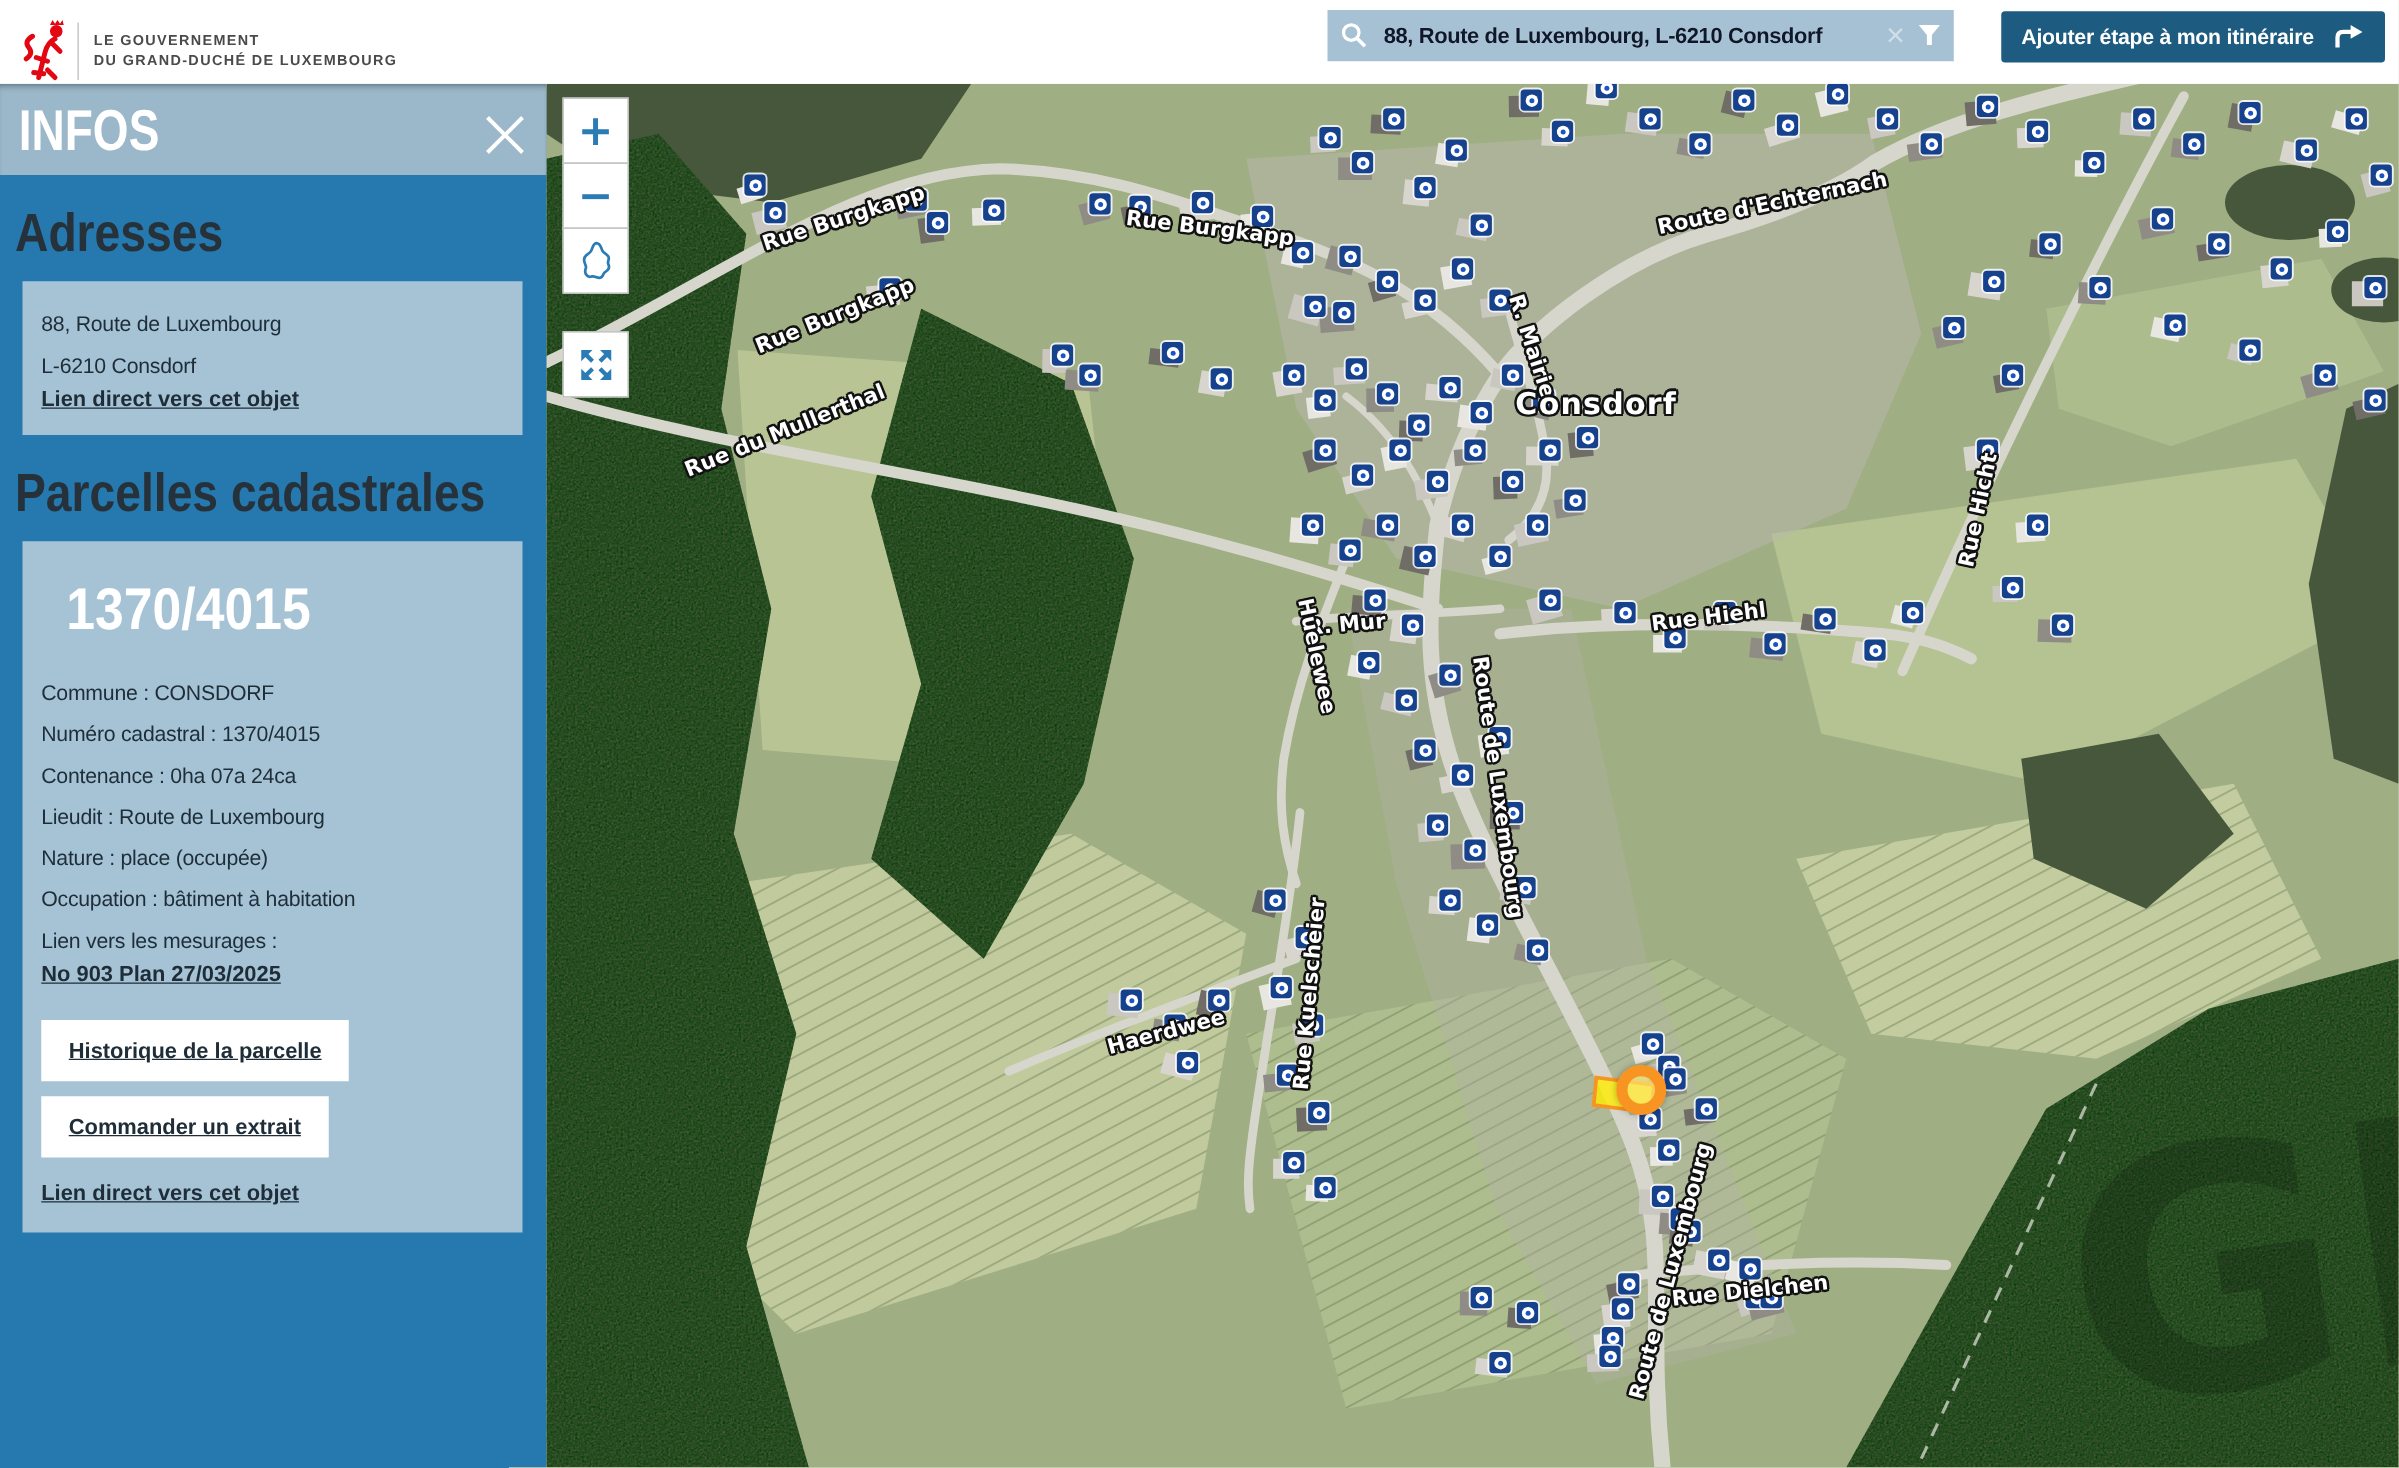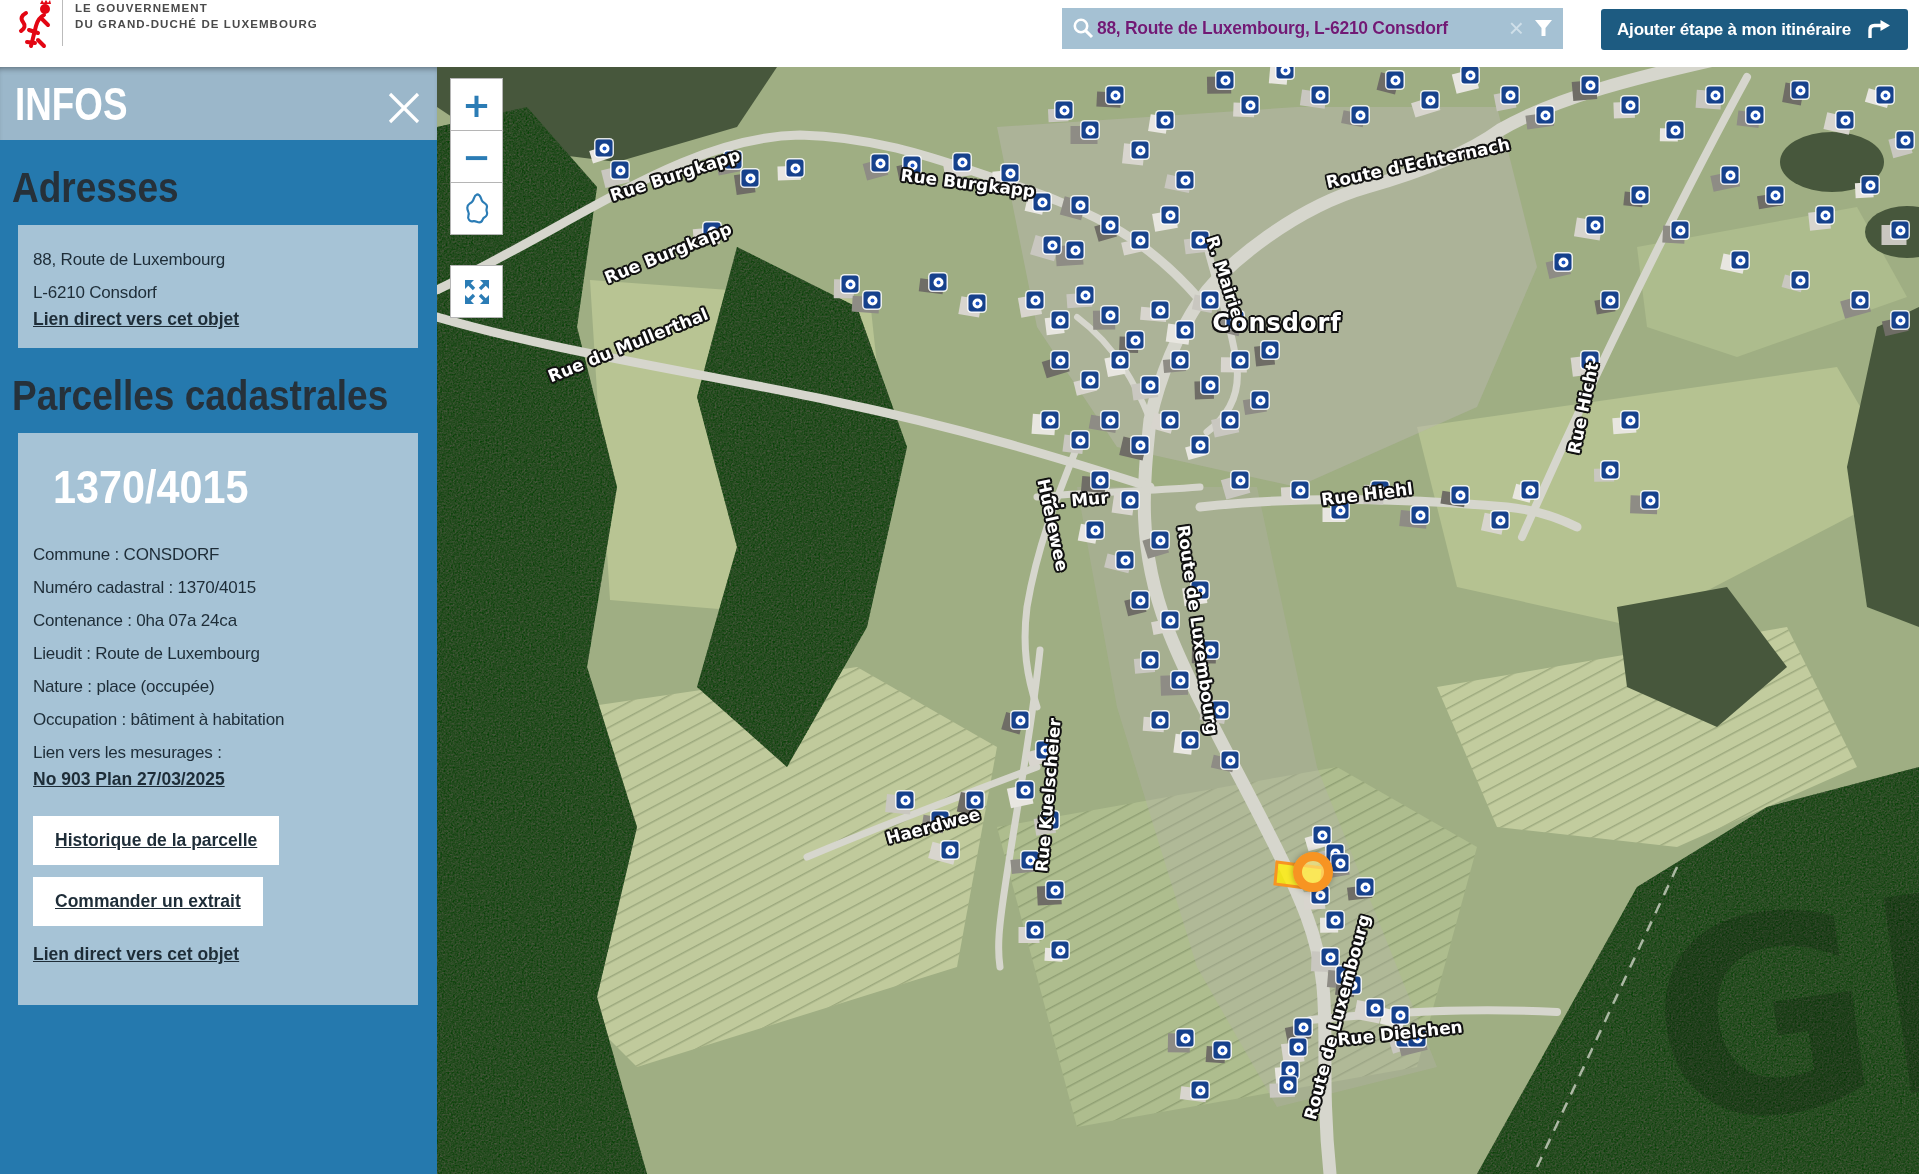--- a/index.html
+++ b/index.html
@@ -1,30 +1,30 @@
 <!DOCTYPE html>
 <html><head>
 <meta charset="utf-8">
 <style>
   html,body{margin:0;padding:0}
   body{width:1919px;height:1174px;overflow:hidden;position:relative;
        font-family:"Liberation Sans",sans-serif;background:#fff}
 
   
   .header{position:absolute;left:0;top:0;width:1919px;height:67px;background:#fff;z-index:40}
-  .logo-wrap{position:absolute;left:16px;top:0;display:flex;align-items:flex-start;height:50px}
+  .logo-wrap{position:absolute;left:16px;top:16px;display:flex;align-items:center;height:50px}
   .logo-lion{width:38px;height:50px}
   .logo-sep{width:1px;height:46px;background:#bbb;margin:0 12px 0 8px}
   .logo-text{font-size:11.5px;font-weight:700;color:#4a4a4a;letter-spacing:1.1px;line-height:16px}
   .search-bar{position:absolute;left:1062px;top:8px;width:501px;height:41px;background:#a5c1d3;
       display:flex;align-items:center;padding:0 10px;box-sizing:border-box}
   .search-bar svg{flex:0 0 auto}
-  .search-input{flex:1;background:transparent;border:none;outline:none;color:#701a75;
+  .search-input{flex:1;background:transparent;border:none;outline:none;color:#0f172a;
       font-family:"Liberation Sans",sans-serif;font-weight:700;font-size:17.5px;
-      letter-spacing:-0.3px;text-shadow:0 0 1px rgba(255,255,255,.4)}
+      letter-spacing:-0.3px;margin-left:10px;text-shadow:0 0 1px rgba(255,255,255,.4)}
   .clear-x{color:#cfdfe9;font-size:26px;font-weight:400;margin:0 10px 2px 4px;cursor:pointer;line-height:1}
   .itinerary-btn{position:absolute;right:11px;top:9px;height:41px;background:#1d5b81;border:none;
       border-radius:3px;color:#fff;font-family:"Liberation Sans",sans-serif;font-weight:700;
       font-size:17px;letter-spacing:-0.2px;display:flex;align-items:center;gap:14px;
       padding:0 16px;cursor:pointer}
 
   
   .sidebar{position:absolute;left:0;top:67px;width:437px;bottom:0;background:#2579ae;z-index:30}
   .infos-bar{height:73px;background:#9bb7ca;display:flex;align-items:center;
       box-shadow:inset 0 5px 6px -4px rgba(0,0,0,.45)}
@@ -124,21 +124,21 @@
   </svg>
 
   <div class="panel-h2">Adresses</div>
   <div class="card">
     <div class="line">88, Route de Luxembourg</div>
     <div class="line">L-6210 Consdorf</div>
     <a class="plain">Lien direct vers cet objet</a>
   </div>
 
   <div class="panel-h2">Parcelles cadastrales</div>
-  <div class="card" style="padding-top:14px;padding-bottom:40px">
+  <div class="card" style="padding-top:14px;padding-bottom:21px">
     <div class="parcel-id">1370/4015</div>
     <div id="parcel-details">
         <div class="line">Commune : CONSDORF</div>
         <div class="line">Numéro cadastral : 1370/4015</div>
         <div class="line">Contenance : 0ha 07a 24ca</div>
         <div class="line">Lieudit : Route de Luxembourg</div>
         <div class="line">Nature : place (occupée)</div>
         <div class="line">Occupation : bâtiment à habitation</div>
         <div class="line">Lien vers les mesurages :</div>
       </div>

